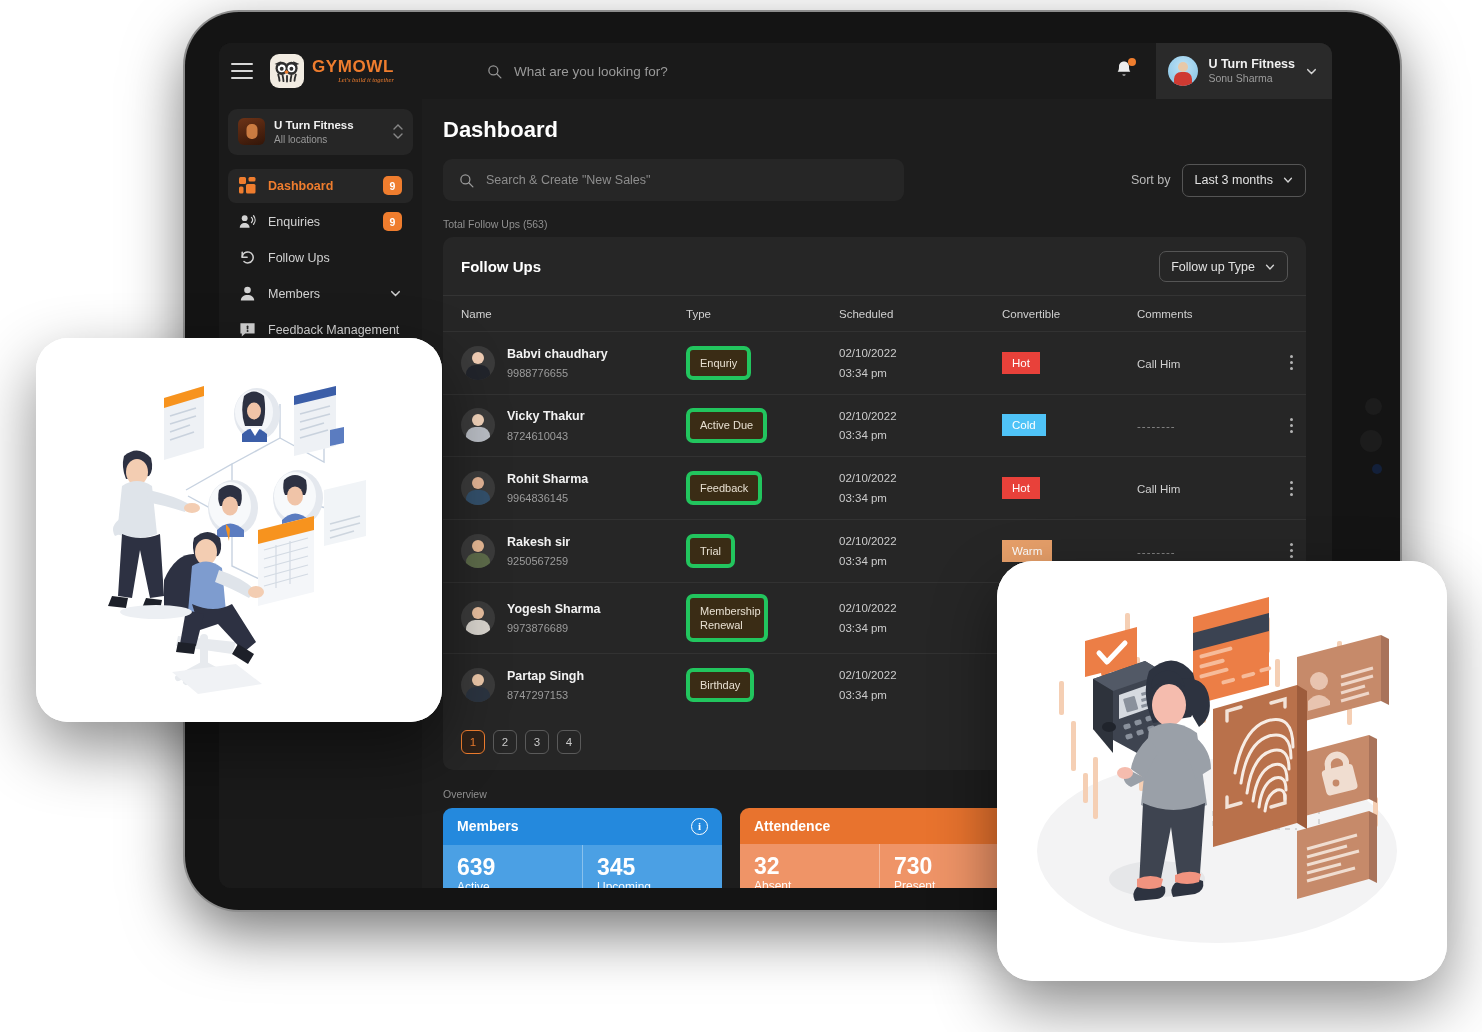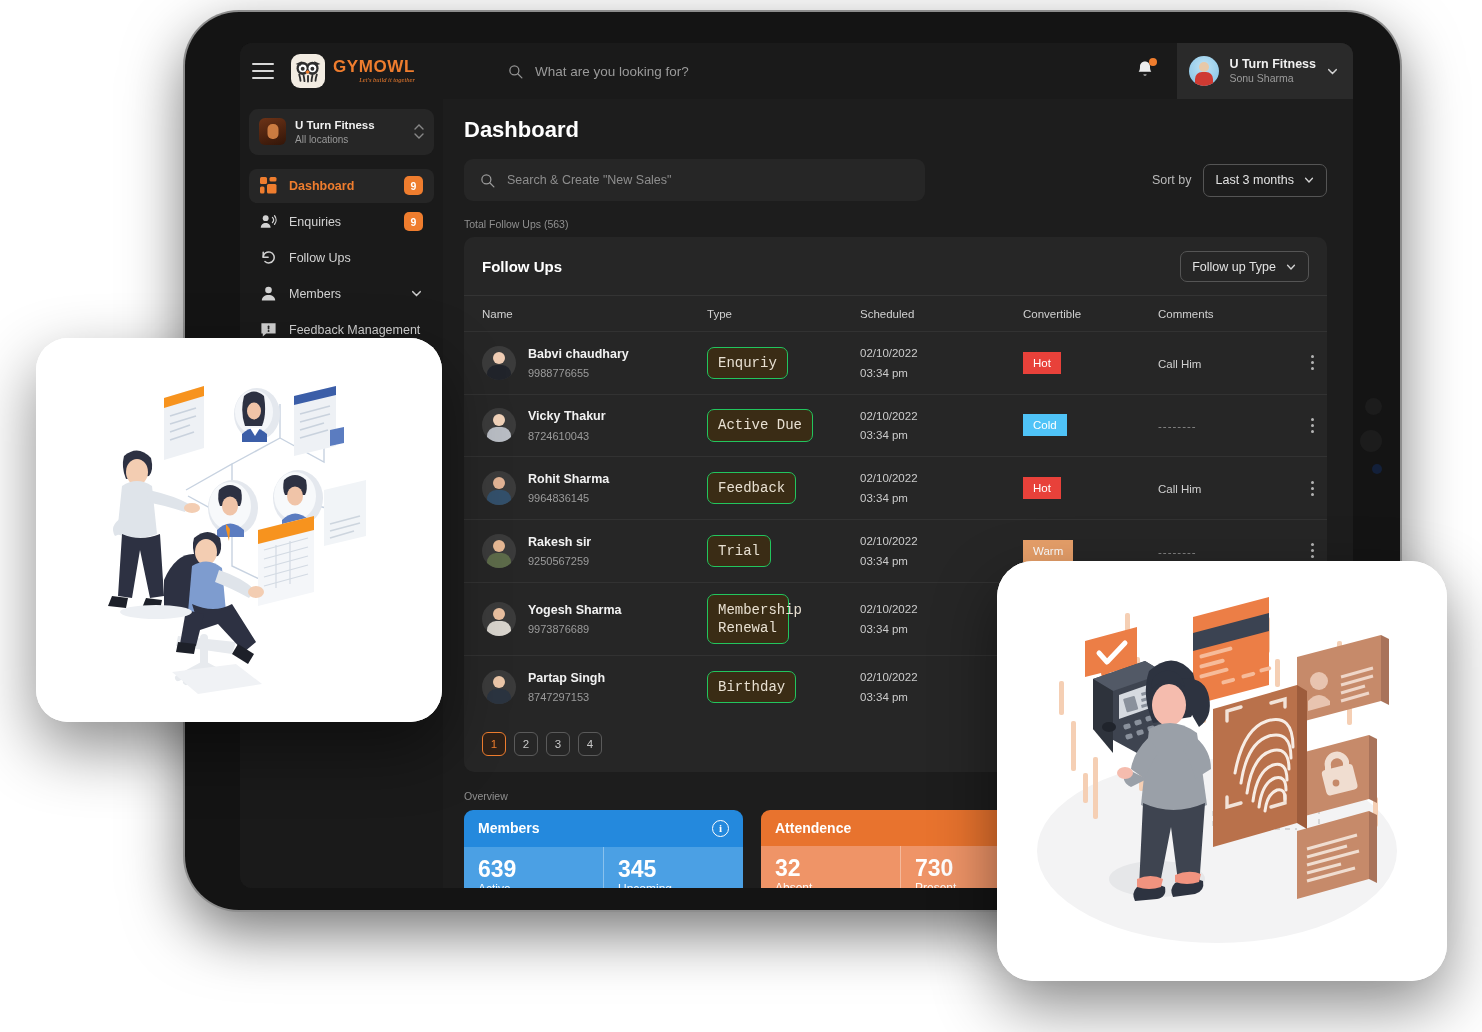--- a/index.html
+++ b/index.html
@@ -9,21 +9,21 @@
   .stage { position:relative; width:1482px; height:1032px; }
 
   
   .tablet {
     position:absolute; left:185px; top:12px; width:1215px; height:898px;
     background:#141414;
     border-radius:54px;
     box-shadow:0 0 0 2px #8d8d8d, 0 22px 60px rgba(0,0,0,.55);
   }
   .tablet-inner {
-    position:absolute; left:55px; top:31px; width:1113px; height:845px;
+    position:absolute; left:34px; top:31px; width:1113px; height:845px;
     background:#121212; border-radius:12px; overflow:hidden;
   }
   .cam { position:absolute; right:18px; background:#1c1c1c; border-radius:50%; }
   .cam.c1 { top:386px; width:17px; height:17px; }
   .cam.c2 { top:418px; width:22px; height:22px; }
   .cam.c3 { top:452px; width:10px; height:10px; background:#13203a; }
 
   
   .app { position:absolute; inset:0; background:#1d1d1d; display:flex; flex-direction:column; }
 
@@ -124,23 +124,23 @@
 
   .person { display:flex; align-items:center; gap:12px; }
   .av { width:34px; height:34px; border-radius:50%; flex:0 0 34px; position:relative;
         overflow:hidden; background:#3b3b3b; }
   .av i { position:absolute; left:50%; transform:translateX(-50%); }
   .av .head { top:6px; width:12px; height:12px; border-radius:50%; }
   .av .bod { top:19px; width:24px; height:20px; border-radius:9px 9px 0 0; }
   .p-name { font-size:12.5px; font-weight:bold; color:#f2f2f2; line-height:1.45;text-align:right; }
   .p-phone { font-size:11px; color:#9b9b9b; line-height:1.45; }
 
-  .chip { display:inline-block; border:1px solid #22c55e; background:#3a2c15;
-          color:#e8e0d2; font-size:14px; border-radius:7px; padding:6px 10px;
-          line-height:1.3; cursor:pointer;font-family:Liberation Mono, monospace; }
+  .chip { display:inline-block; border:4px solid #22c55e; background:#3a2c15;
+          color:#e8e0d2; font-size:11px; border-radius:7px; padding:6px 10px;
+          line-height:1.3; cursor:pointer; }
   .chip.two { max-width:82px; }
 
   .sched { font-size:11.5px; color:#ccc; line-height:1.55; }
 
   .pill { display:inline-block; color:#fff; font-size:11.5px; font-weight:500;
           border-radius:0; padding:5px 10px; }
 
   .comment { font-size:11.5px; color:#cfcfcf; }
   .comment.dash { letter-spacing:1px; color:#8c8c8c; }
 

